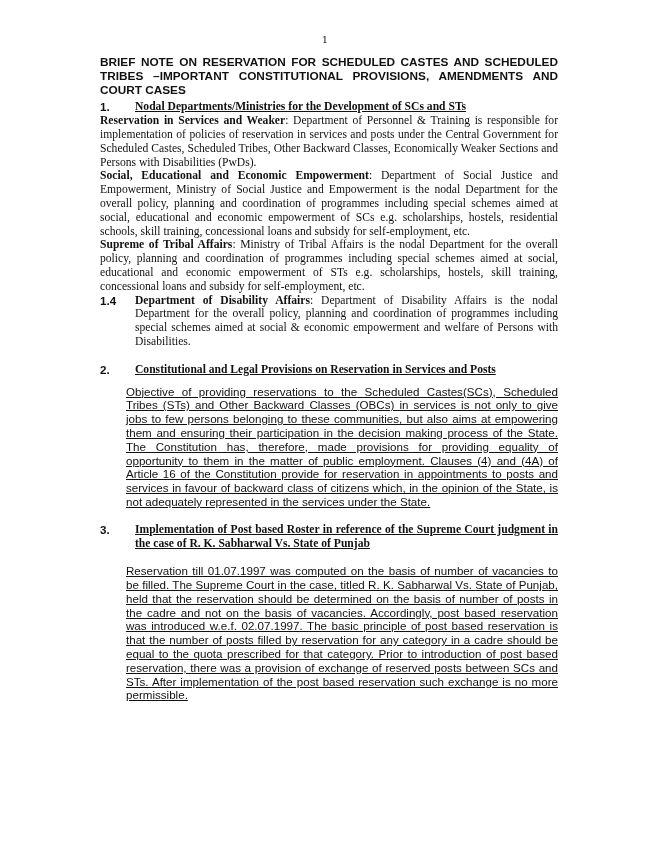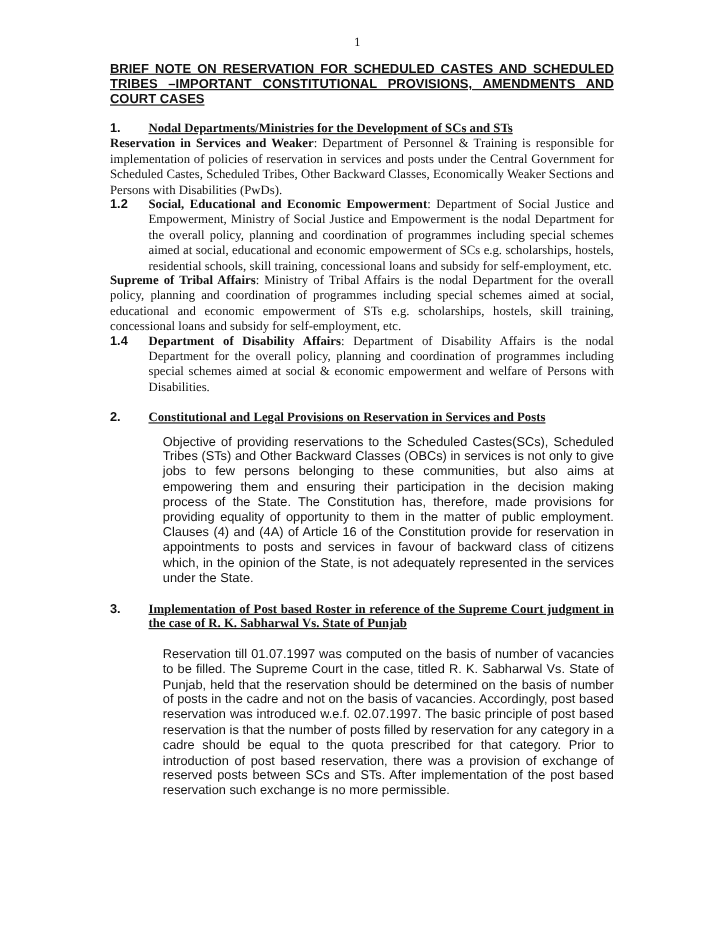--- a/index.html
+++ b/index.html
@@ -2,28 +2,28 @@
 <html><head>
 <meta charset="utf-8">
 <style>
   html, body { margin: 0; padding: 0; background: #ffffff; }
   body { width: 650px; height: 841px; position: relative; overflow: hidden; color: #111111; }
   .page { position: absolute; left: 0; top: 0; width: 650px; height: 841px; background: #ffffff; }
   .pagenum { position: absolute; top: 34px; left: 0; width: 650px; text-align: center;
     font-family: "DejaVu Serif", serif; font-size: 10px; color: #222; }
   .content { position: absolute; left: 100px; top: 56px; width: 458px;
     font-family: "Liberation Sans", sans-serif; font-size: 11.6px; line-height: 13.8px; }
-  .title { font-weight: bold; text-decoration: underline; text-align: justify; text-align-last: left;
-    font-size: 11.8px; line-height: 13.8px; margin: 0 0 13px 0; text-underline-offset: 1px; }
+  .title { font-weight: bold; text-align: justify; text-align-last: left;
+    font-size: 11.8px; line-height: 13.8px; margin: 0 0 3px 0; text-underline-offset: 1px; }
   .row { display: flex; }
   .num { width: 35px; flex: 0 0 35px; font-weight: bold; }
   .txt { flex: 1; text-align: justify; font-family: Liberation Serif, serif; }
   .heading { font-weight: bold; text-decoration: underline; text-underline-offset: 1px; }
   .lead { font-weight: bold; }
-  .para { margin-left: 48px; text-align: justify; }
+  .para { margin-left: 26px; text-align: justify; text-decoration: underline; }
   .gap-s { height: 8px; }
   .gap-m { height: 14px; }
 </style>
 </head>
 <body>
 
 <div class="page">
   <div class="pagenum">1</div>
 
   <div class="content">
@@ -32,21 +32,20 @@
     <div class="row">
       <div class="num">1.</div>
       <div class="txt heading">Nodal Departments/Ministries for the Development of SCs and STs</div>
     </div>
 
     <div class="row">
       <div class="txt"><span class="lead">Reservation in Services and Weaker</span><span>: Department of Personnel &amp; Training is responsible for implementation of policies of reservation in services and posts under the Central Government for Scheduled Castes, Scheduled Tribes, Other Backward Classes, Economically Weaker Sections and Persons with Disabilities (PwDs).</span></div>
     </div>
 
     <div class="row">
-      <div class="num">1.2</div>
       <div class="txt"><span class="lead">Social, Educational and Economic Empowerment</span><span>: Department of Social Justice and Empowerment, Ministry of Social Justice and Empowerment is the nodal Department for the overall policy, planning and coordination of programmes including special schemes aimed at social, educational and economic empowerment of SCs e.g. scholarships, hostels, residential schools, skill training, concessional loans and subsidy for self-employment, etc.</span></div>
     </div>
 
     <div class="row">
       <div class="txt"><span class="lead">Supreme of Tribal Affairs</span><span>: Ministry of Tribal Affairs is the nodal Department for the overall policy, planning and coordination of programmes including special schemes aimed at social, educational and economic empowerment of STs e.g. scholarships, hostels, skill training, concessional loans and subsidy for self-employment, etc.</span></div>
     </div>
 
     <div class="row">
       <div class="num">1.4</div>
       <div class="txt"><span class="lead">Department of Disability Affairs</span><span>: Department of Disability Affairs is the nodal Department for the overall policy, planning and coordination of programmes including special schemes aimed at social &amp; economic empowerment and welfare of Persons with Disabilities.</span></div>

